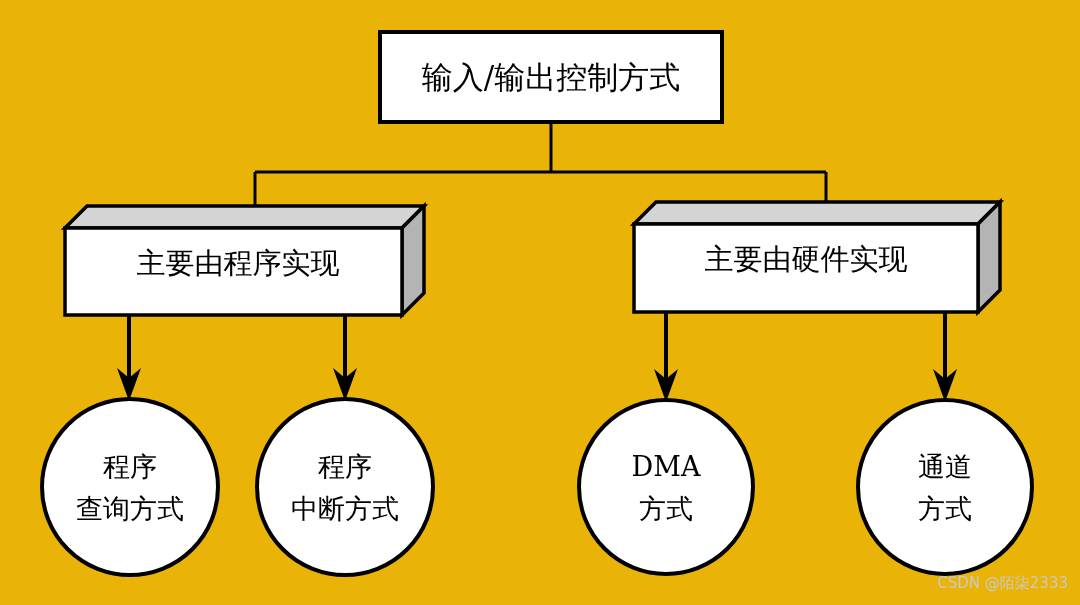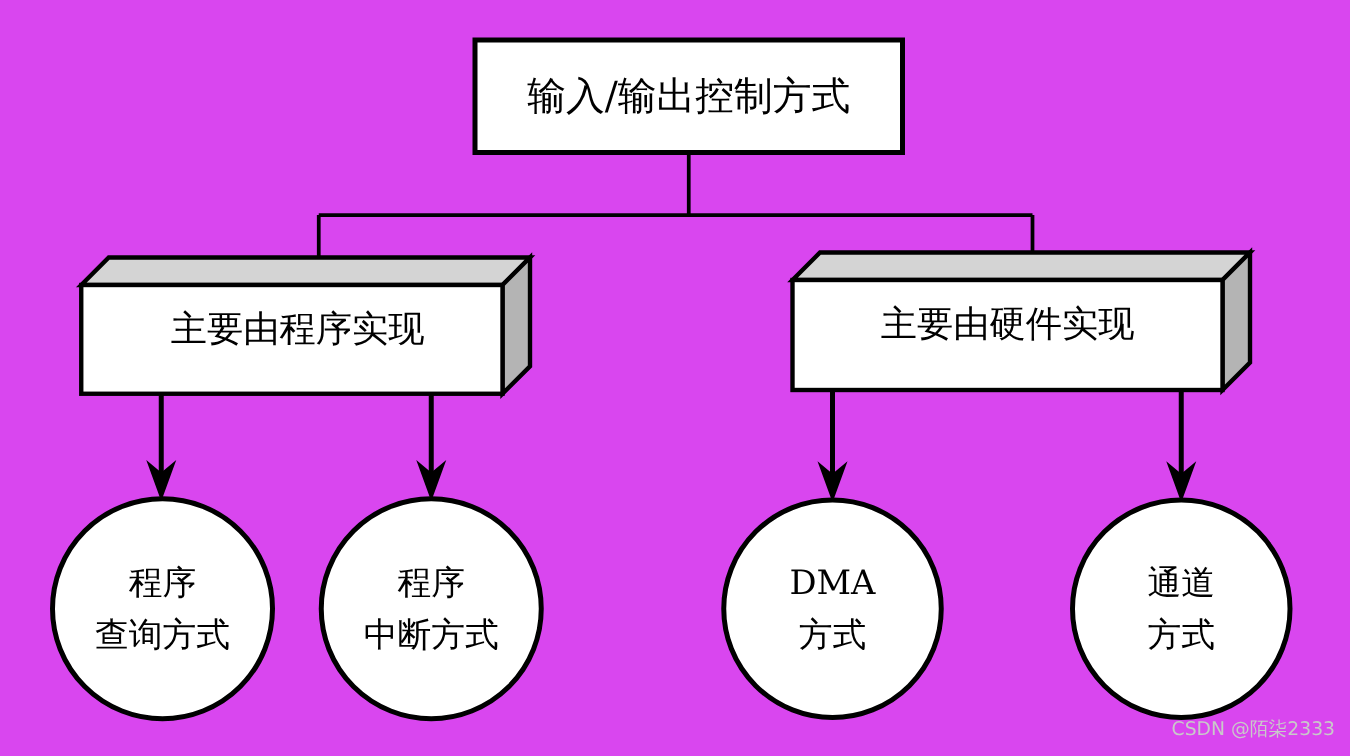--- a/index.html
+++ b/index.html
@@ -7,21 +7,21 @@
     padding: 0;
     background: #ffffff;
   }
   body {
     font-family: "DejaVu Sans", "Liberation Sans", sans-serif;
   }
   #canvas {
     position: relative;
     width: 1080px;
     height: 605px;
-    background: #d946ef;
+    background: #eab308;
     overflow: hidden;
   }
   #diagram-svg {
     position: absolute;
     left: 0;
     top: 0;
     width: 1080px;
     height: 605px;
   }
   .node-text {

